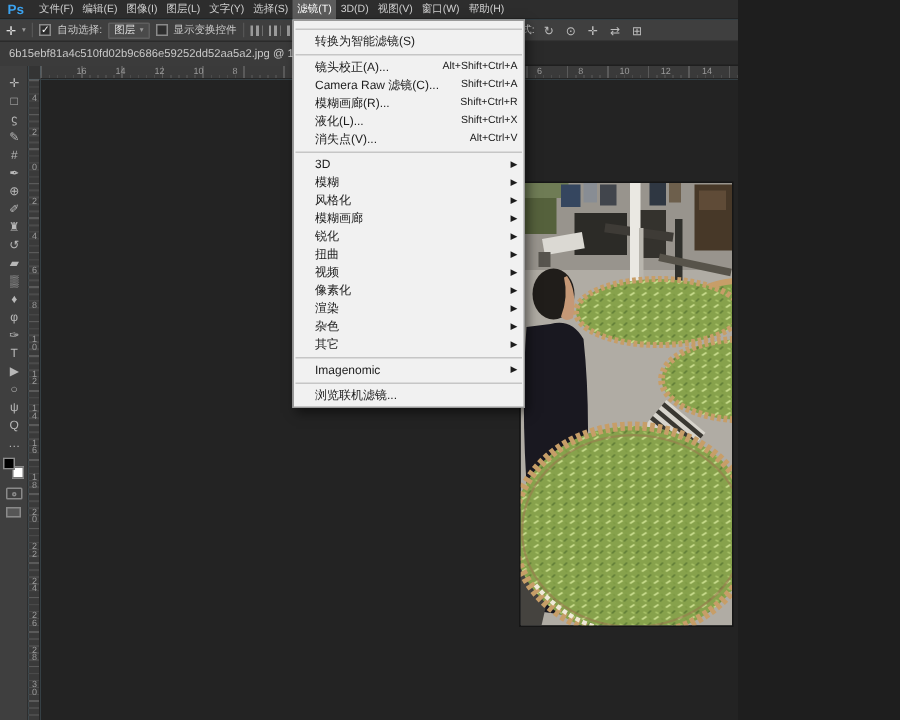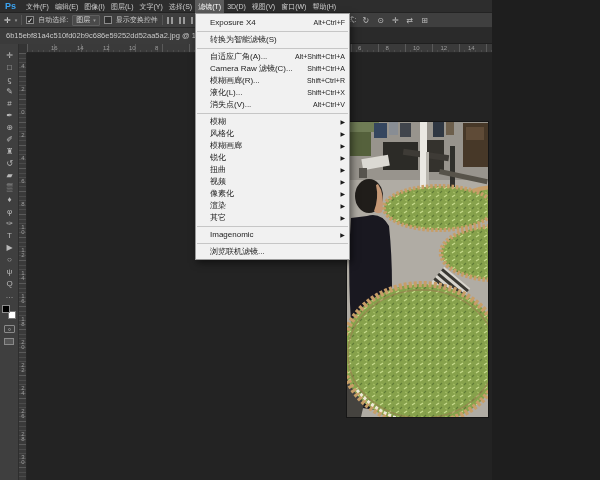--- a/index.html
+++ b/index.html
@@ -257,40 +257,35 @@
         <path d="M0 205 L22 260 L14 295 L0 295 Z" fill="#45433f"></path>
         <ellipse cx="75" cy="232" rx="80" ry="70" fill="url(#leafp)"></ellipse>
         <ellipse cx="75" cy="232" rx="80" ry="70" fill="none" stroke="#c79e68" stroke-width="6" stroke-dasharray="3 2"></ellipse>
         <ellipse cx="75" cy="232" rx="74" ry="64" fill="none" stroke="#9a7a4e" stroke-width="1.5" opacity="0.6"></ellipse>
         <path d="M10 268 Q30 292 60 299" fill="none" stroke="#efe9d8" stroke-width="3" stroke-dasharray="3 2"></path>
       </g>
     </svg>
   </div>
 
   <div id="filter-menu" style="left: 195px;">
-    <div class="menu-item">
-        <span class="mi-label">Exposure X4</span>
-        <span class="mi-shortcut">Alt+Ctrl+F</span>
-
-      </div>
       <div class="menu-item separator">
         <span class="mi-label"></span>
 
       </div>
       <div class="menu-item">
         <span class="mi-label">转换为智能滤镜(S)</span>
         <span class="mi-shortcut"></span>
 
       </div>
       <div class="menu-item separator">
         <span class="mi-label"></span>
 
       </div>
       <div class="menu-item">
-        <span class="mi-label">自适应广角(A)...</span>
+        <span class="mi-label">镜头校正(A)...</span>
         <span class="mi-shortcut">Alt+Shift+Ctrl+A</span>
 
       </div>
       <div class="menu-item">
         <span class="mi-label">Camera Raw 滤镜(C)...</span>
         <span class="mi-shortcut">Shift+Ctrl+A</span>
 
       </div>
       <div class="menu-item">
         <span class="mi-label">模糊画廊(R)...</span>
@@ -305,20 +300,26 @@
       <div class="menu-item">
         <span class="mi-label">消失点(V)...</span>
         <span class="mi-shortcut">Alt+Ctrl+V</span>
 
       </div>
       <div class="menu-item separator">
         <span class="mi-label"></span>
 
       </div>
       <div class="menu-item">
+        <span class="mi-label">3D</span>
+        <span class="mi-shortcut"></span>
+        <span class="mi-arrow">▶</span>
+
+      </div>
+      <div class="menu-item">
         <span class="mi-label">模糊</span>
         <span class="mi-shortcut"></span>
         <span class="mi-arrow">▶</span>
 
       </div>
       <div class="menu-item">
         <span class="mi-label">风格化</span>
         <span class="mi-shortcut"></span>
         <span class="mi-arrow">▶</span>
 
@@ -353,20 +354,26 @@
         <span class="mi-arrow">▶</span>
 
       </div>
       <div class="menu-item">
         <span class="mi-label">渲染</span>
         <span class="mi-shortcut"></span>
         <span class="mi-arrow">▶</span>
 
       </div>
       <div class="menu-item">
+        <span class="mi-label">杂色</span>
+        <span class="mi-shortcut"></span>
+        <span class="mi-arrow">▶</span>
+
+      </div>
+      <div class="menu-item">
         <span class="mi-label">其它</span>
         <span class="mi-shortcut"></span>
         <span class="mi-arrow">▶</span>
 
       </div>
       <div class="menu-item separator">
         <span class="mi-label"></span>
 
       </div>
       <div class="menu-item">

